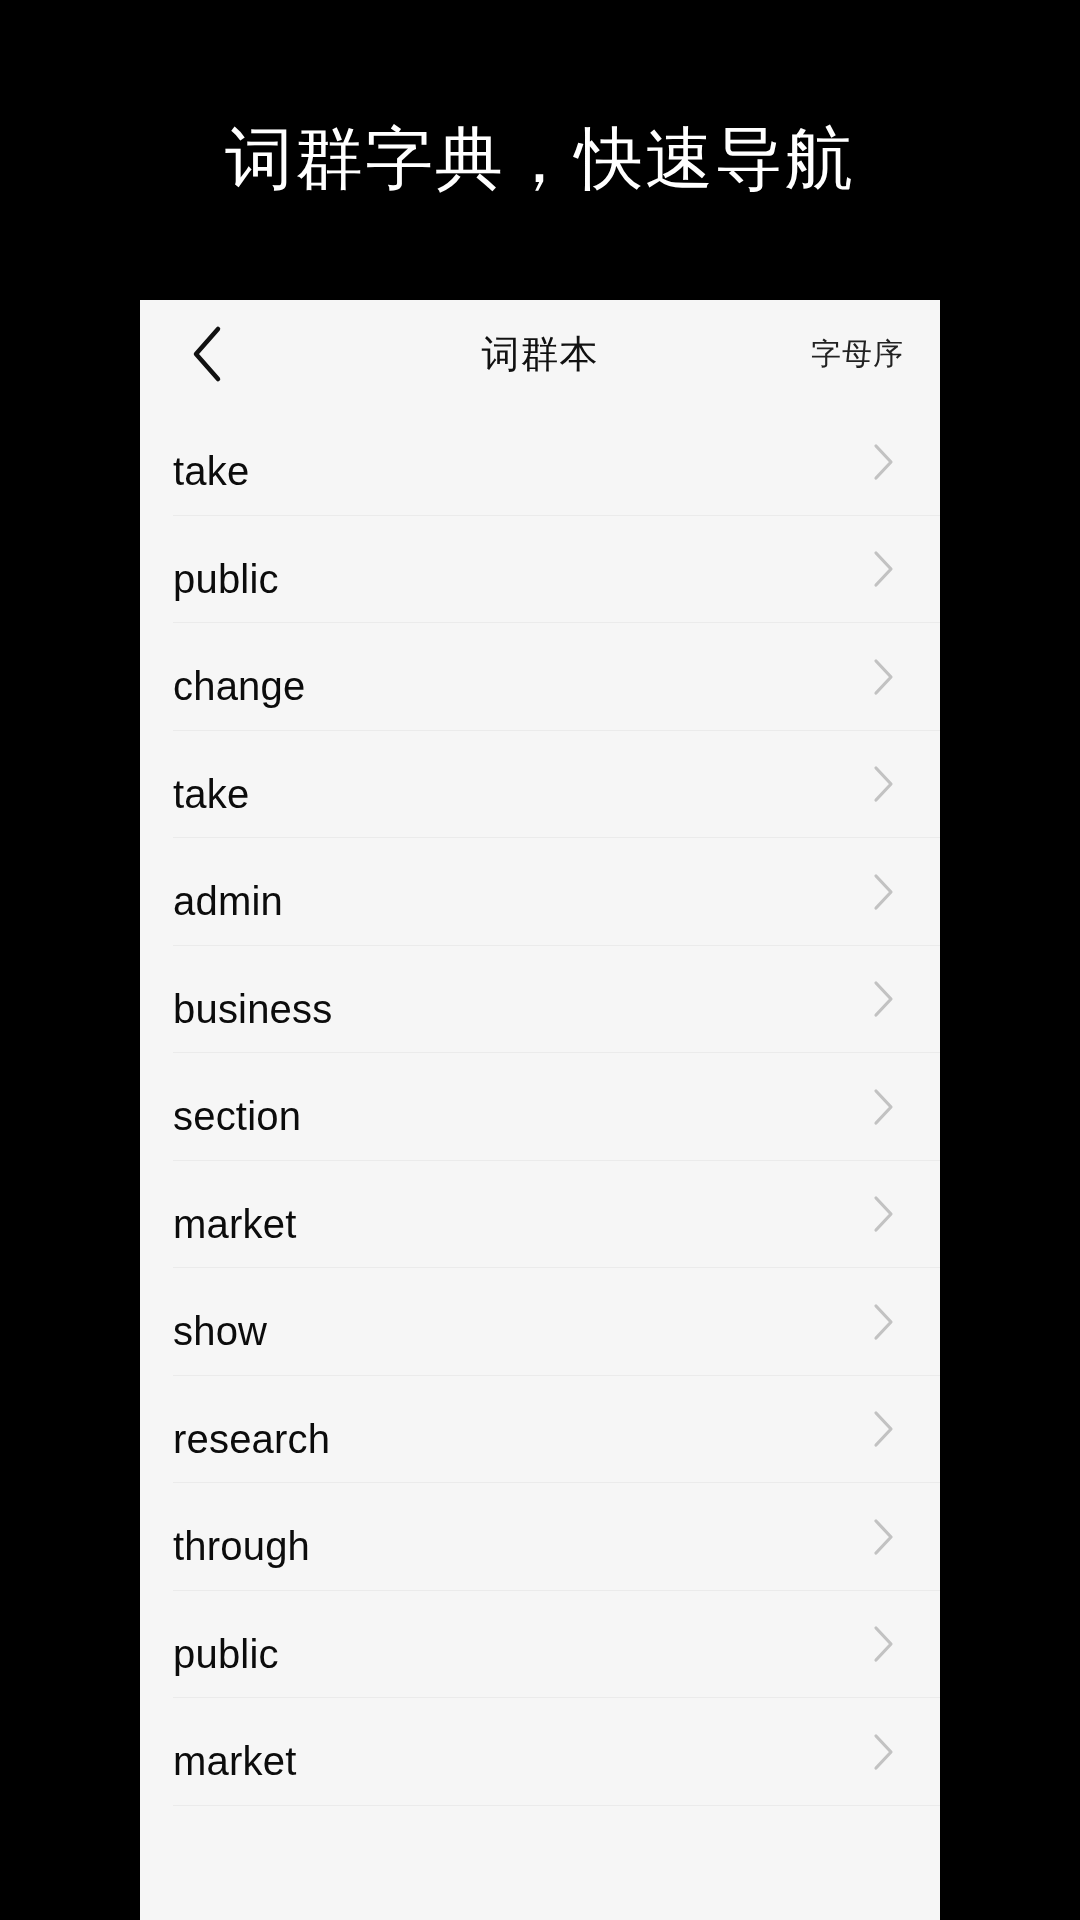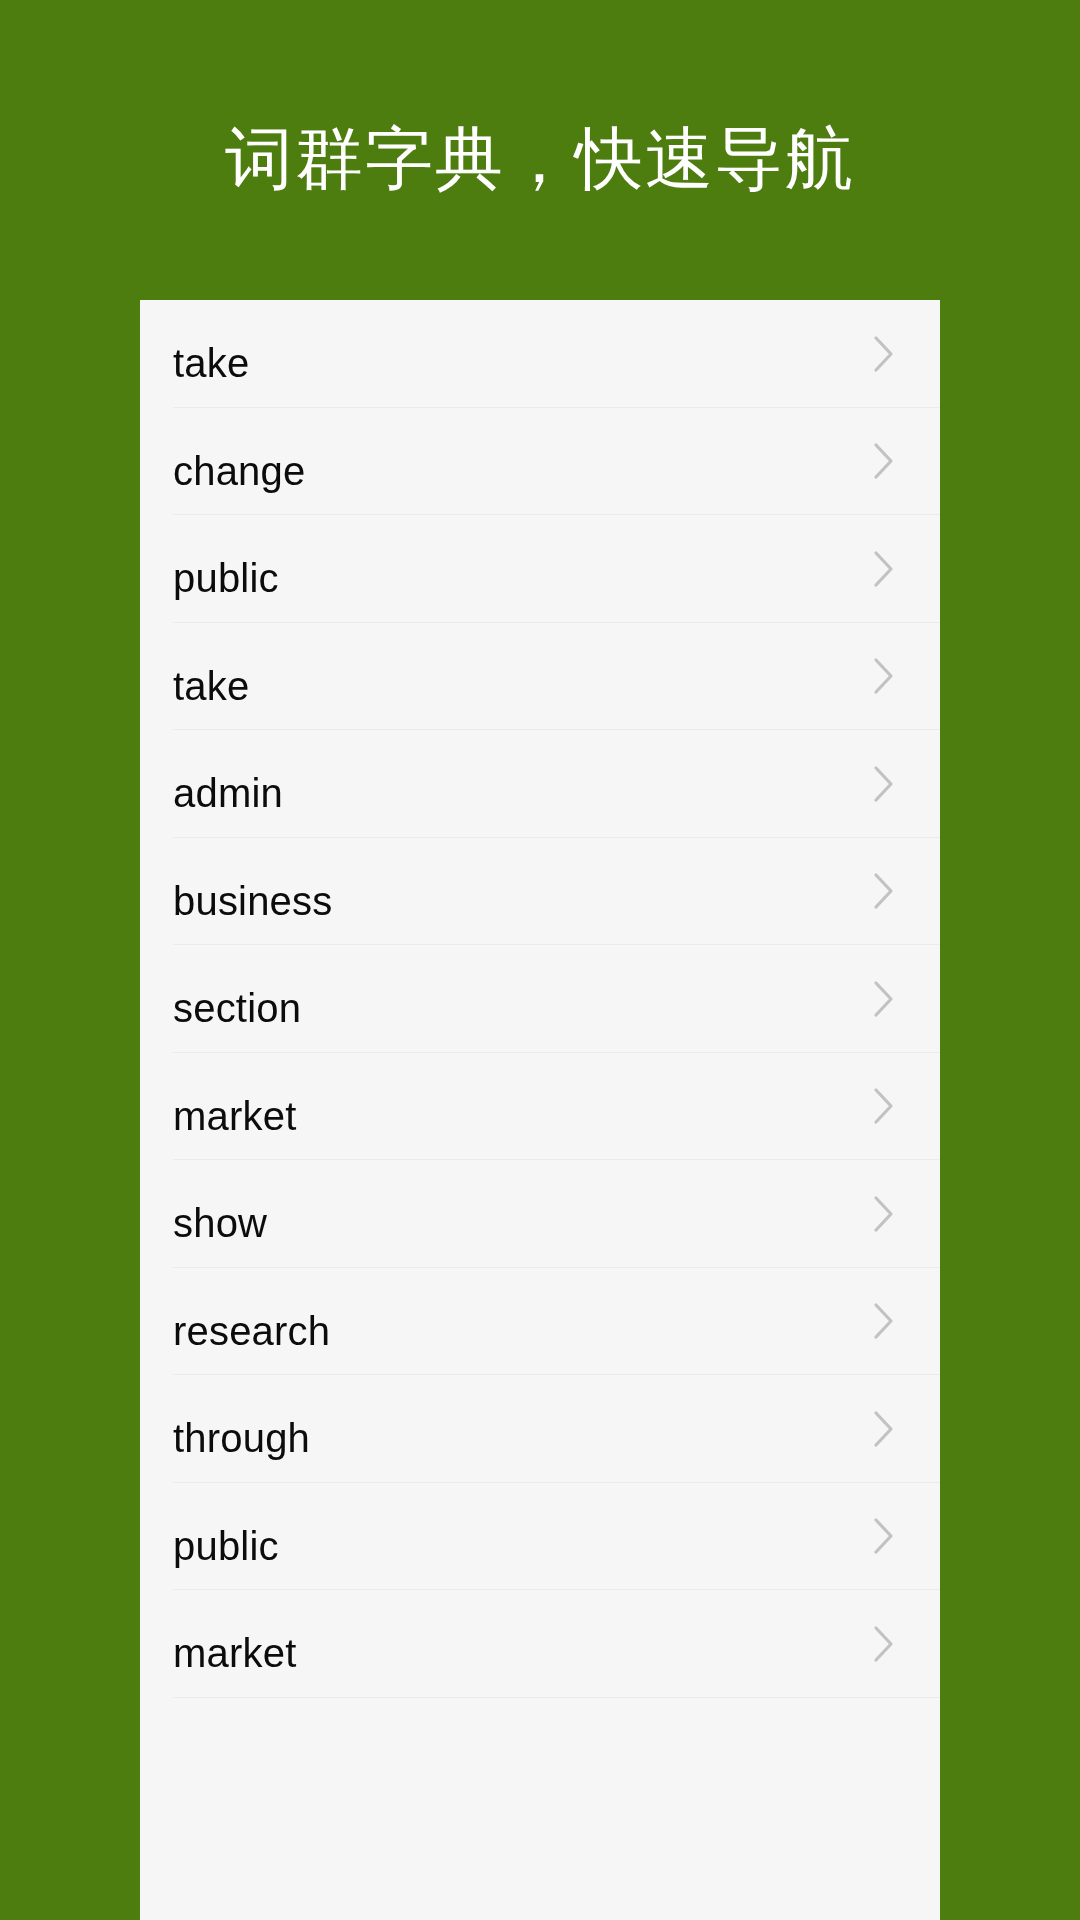--- a/index.html
+++ b/index.html
@@ -12,21 +12,21 @@
     overflow: hidden;
     background: #eeac51;
     font-family: "Liberation Sans", "DejaVu Sans", sans-serif;
     -webkit-font-smoothing: antialiased;
   }
 
   .screen {
     position: relative;
     width: 1080px;
     height: 1920px;
-    background: #4d7c0f;
+    background: #000000;
   }
 
   
   .hero {
     position: absolute;
     top: 0;
     left: 0;
     width: 1080px;
     height: 300px;
     display: flex;
@@ -149,43 +149,57 @@
 <body>
 
 <div class="screen">
 
   <div class="hero">
     <div class="hero-title">词群字典，快速导航</div>
   </div>
 
   <div class="card">
 
+    <div class="navbar">
+
+      <div class="nav-back">
+        <span>
+          <svg width="34" height="58" viewBox="0 0 34 58" fill="none">
+            <path d="M28 4 L6 29 L28 54" stroke="#111111" stroke-width="4.5" stroke-linecap="round" stroke-linejoin="round" fill="none"></path>
+          </svg>
+        </span>
+      </div>
+
+      <div class="nav-title">词群本</div>
+
+      <div class="nav-action">字母序</div>
+    </div>
 
     <div class="list">
 
       <div class="list-item">
         <span class="item-label">take</span>
         <span class="item-chevron">
           <svg width="22" height="38" viewBox="0 0 22 38" fill="none">
               <path d="M3 3 L18 19 L3 35" stroke="#c2c2c2" stroke-width="3.2" stroke-linecap="round" stroke-linejoin="round" fill="none"></path>
             </svg>
         </span>
       </div>
 
       <div class="list-item">
+        <span class="item-label">public</span>
+        <span class="item-chevron">
+          <svg width="22" height="38" viewBox="0 0 22 38" fill="none">
+              <path d="M3 3 L18 19 L3 35" stroke="#c2c2c2" stroke-width="3.2" stroke-linecap="round" stroke-linejoin="round" fill="none"></path>
+            </svg>
+        </span>
+      </div>
+
+      <div class="list-item">
         <span class="item-label">change</span>
-        <span class="item-chevron">
-          <svg width="22" height="38" viewBox="0 0 22 38" fill="none">
-              <path d="M3 3 L18 19 L3 35" stroke="#c2c2c2" stroke-width="3.2" stroke-linecap="round" stroke-linejoin="round" fill="none"></path>
-            </svg>
-        </span>
-      </div>
-
-      <div class="list-item">
-        <span class="item-label">public</span>
         <span class="item-chevron">
           <svg width="22" height="38" viewBox="0 0 22 38" fill="none">
               <path d="M3 3 L18 19 L3 35" stroke="#c2c2c2" stroke-width="3.2" stroke-linecap="round" stroke-linejoin="round" fill="none"></path>
             </svg>
         </span>
       </div>
 
       <div class="list-item">
         <span class="item-label">take</span>
         <span class="item-chevron">

